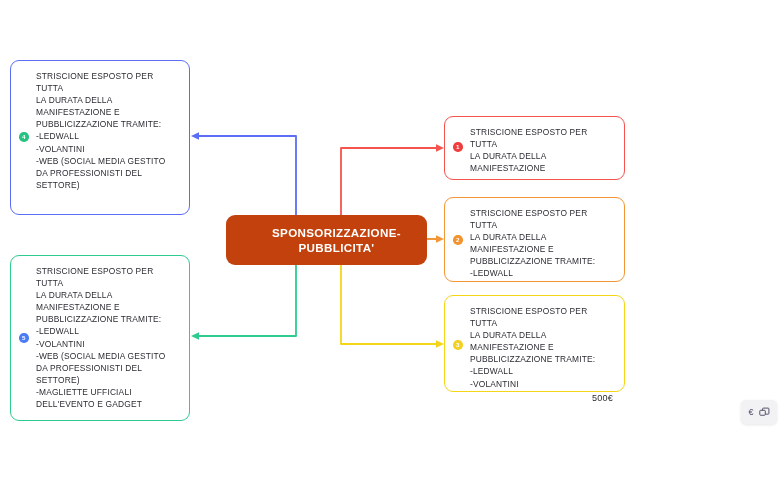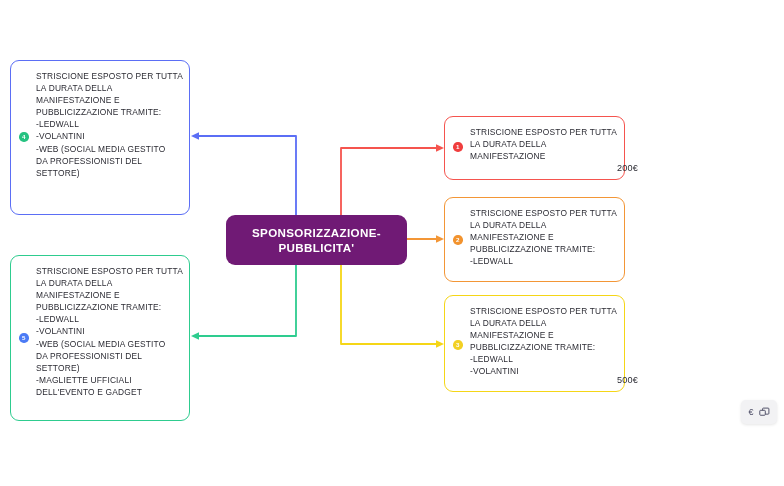--- a/index.html
+++ b/index.html
@@ -30,21 +30,21 @@
     border-radius: 9px;
     border-style: solid;
     border-width: 1.6px;
   }
   .node-body {
     position: relative;
     height: 100%;
     box-sizing: border-box;
     padding: 9px 11px 6px 25px;
     display: flex;
-    flex-direction: row;
+    flex-direction: column;
   }
   .node-text {
     font-size: 8.4px;
     line-height: 12.1px;
     color: #2b2b33;
     letter-spacing: 0.18px;
     white-space: pre-line;
     flex: 0 0 auto;
   }
   .node-price {
@@ -68,32 +68,33 @@
     justify-content: center;
     left: 8px;
     line-height: 1;
   }
   #central-node {
     position: absolute;
     left: 226px;
     top: 215px;
     width: 181px;
     height: 50px;
-    background: #701a75;
+    background: #c2410c;
     border-radius: 9px;
     display: flex;
     align-items: center;
     justify-content: center;
     text-align: center;
     color: #ffffff;
     font-size: 11.6px;
     font-weight: bold;
     letter-spacing: 0.35px;
     line-height: 15px;
     z-index: 5;
+    padding-left: 20px;
   }
   #floating-toolbar {
     position: absolute;
     left: 741px;
     top: 400px;
     width: 36px;
     height: 24px;
     background: #f2f2f4;
     border-radius: 5px;
     display: flex;
@@ -168,21 +169,20 @@
 DELL'EVENTO E GADGET</div>
     </div>
   </div>
 
   <div class="node" id="node-1-box" style="left:444px; top:116px; width:181px; height:64px; border-color:#f5544e;">
     <div class="node-body">
       <div class="badge" style="background:#f03e3e; top:25px;">1</div>
       <div class="node-text">STRISCIONE ESPOSTO PER TUTTA
 LA DURATA DELLA
 MANIFESTAZIONE</div>
-      <div class="node-price">200€</div>
     </div>
   </div>
 
   <div class="node" id="node-2-box" style="left:444px; top:197px; width:181px; height:85px; border-color:#f39636;">
     <div class="node-body">
       <div class="badge" style="background:#f2932e; top:37px;">2</div>
       <div class="node-text">STRISCIONE ESPOSTO PER TUTTA
 LA DURATA DELLA
 MANIFESTAZIONE E
 PUBBLICIZZAZIONE TRAMITE:

